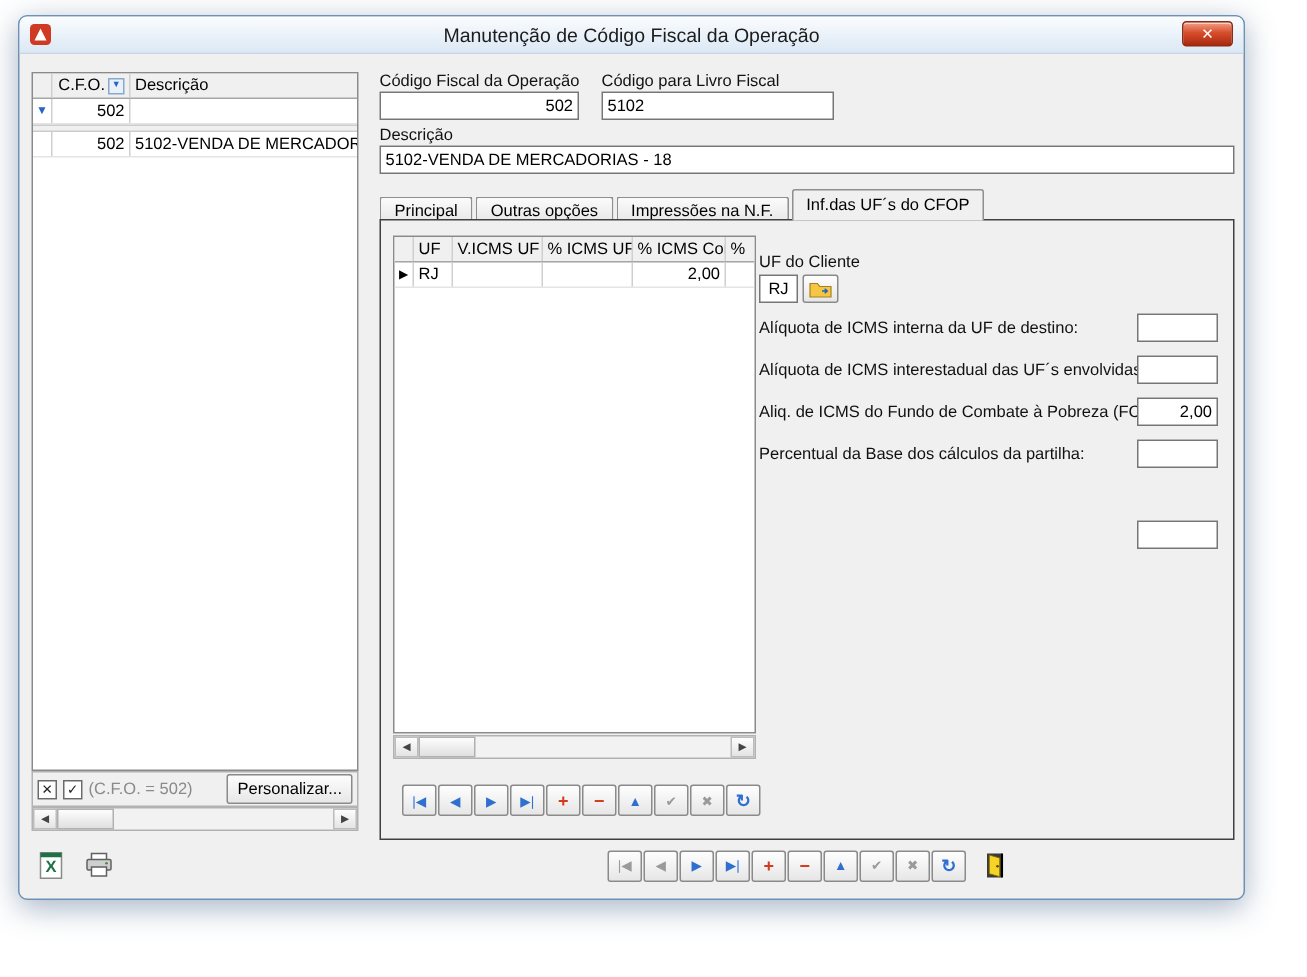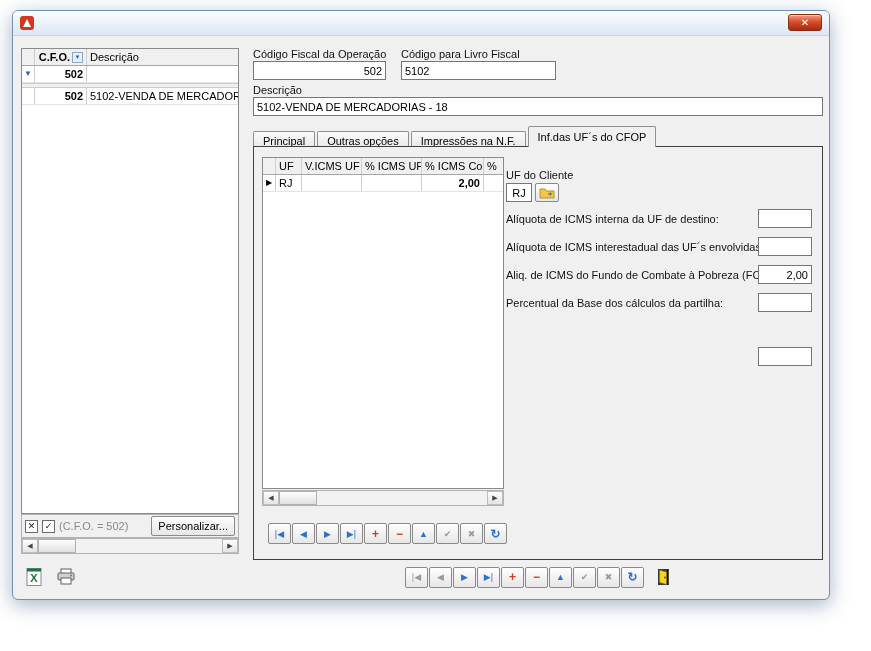--- a/index.html
+++ b/index.html
@@ -26,21 +26,21 @@
   
   .lgrid { position: absolute; left: 8px; top: 12px; width: 218px; height: 466px;
     background: #fff; border: 1px solid #8a8a8a; font-size: 11px; overflow: hidden; }
   .lrow { display: flex; height: 17px; line-height: 16px; }
   .lheader { background: #f0f0f0; border-bottom: 1px solid #a6a6a6; }
   .cell { overflow: hidden; white-space: nowrap; padding: 0 3px; }
   .ind { width: 13px; padding: 0; flex: none; border-right: 1px solid #cfcfcf;
     display: flex; align-items: center; justify-content: center; }
   .ccfo { width: 52px; flex: none; border-right: 1px solid #cfcfcf; }
   .cdesc { flex: 1; }
-  .num { text-align: right; font-weight: bold; }
+  .num { text-align: right; }
   .hdr { display: flex; align-items: center; }
   .filter-box { margin-left: 2px; width: 11px; height: 11px; flex: none;
     border: 1px solid #8aa8c8; background: #e8f1fa; color: #2565c8;
     font-size: 6px; line-height: 9px; text-align: center; }
   .funnel { color: #2565c8; font-size: 8px; line-height: 8px; }
   .lgap { height: 5px; background: #f0f0f0; border-top: 1px solid #cccccc; border-bottom: 1px solid #cccccc; }
   .datarow { border-bottom: 1px solid #e4e4e4; }
 
   .lfooter { position: absolute; left: 8px; top: 478px; width: 218px; height: 24px;
     background: #f0f0f0; border: 1px solid #b2b2b2; display: flex; align-items: center;
@@ -116,20 +116,21 @@
 <div class="stage">
 <div class="window">
 
   <div class="titlebar">
     <div class="app-icon">
       <svg viewBox="0 0 16 16" width="16" height="16">
         <rect x="1" y="1" width="14" height="14" rx="3" fill="#d03a22"></rect>
         <path d="M4 12 L8 4 L12 12 Z" fill="#ffffff"></path>
       </svg>
     </div>
+    <div class="title">Manutenção de Código Fiscal da Operação</div>
     <div class="close-btn">
       <span>✕</span>
     </div>
   </div>
 
   <div class="content">
 
     <div class="lgrid">
       <div class="lrow lheader">
         <div class="cell ind"></div>

